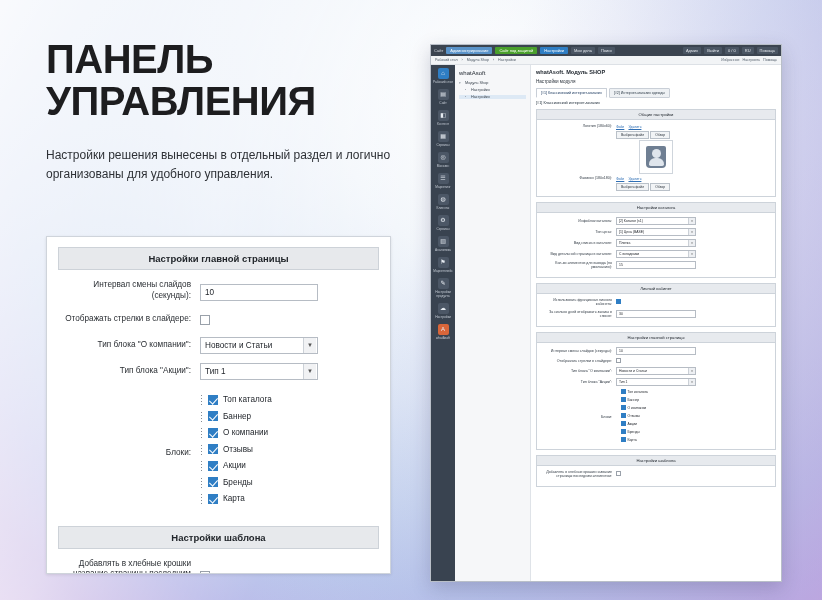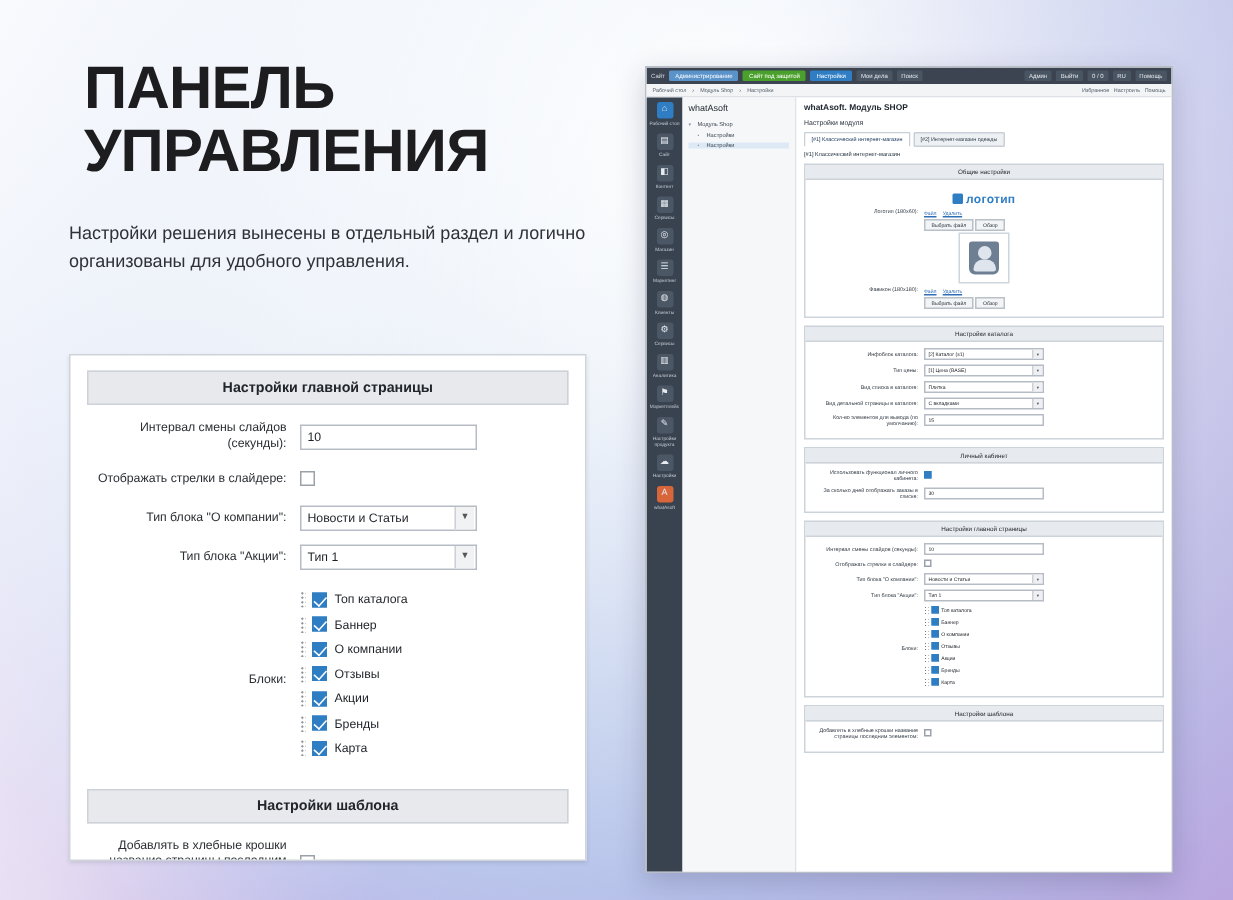--- a/index.html
+++ b/index.html
@@ -23,21 +23,21 @@
     background: linear-gradient(115deg, rgba(255,255,255,0.92) 0%, rgba(255,255,255,0.55) 28%, rgba(255,255,255,0.05) 48%, rgba(168,160,222,0.25) 70%, rgba(190,150,215,0.45) 100%);
   }
 
   
   .left {
     position:absolute; left:46px; top:38px; width:380px;
   }
   .headline {
     font-size: 40px; line-height: 1.05; font-weight: bold;
     color:#1d1d1f; letter-spacing:-0.5px;
-    margin:0 0 24px 10px;
+    margin:0 0 24px 0;
     white-space: pre-line;
   }
   .subtext {
     font-size: 12px; line-height:1.55; color:#2e3136; margin:0;
     max-width: 358px;
   }
 
   
   .panel {
     position:absolute; left:46px; top:236px; width:345px; height:338px;
@@ -423,23 +423,20 @@
 
       <div class="tabs">
         <div class="tab active">[#1] Классический интернет-магазин</div>
         <div class="tab">[#2] Интернет-магазин одежды</div>
       </div>
       <div style="font-size:3.8px;color:#22303d;margin:3px 0 4px;">[#1] Классический интернет-магазин</div>
 
       <div class="card">
         <div class="card-h">Общие настройки</div>
         <div class="card-b">
-          <div class="logo-box">
-            <span class="logo-txt"><span class="sq"></span><span>логотип</span></span>
-          </div>
           <div class="mrow">
             <div class="mlab">Логотип (180х60):</div>
             <div class="mctl">
               <span style="font-size:3.4px;color:#2f6fb5;text-decoration:underline;margin-right:3px">Файл</span>
               <span style="font-size:3.4px;color:#2f6fb5;text-decoration:underline">Удалить</span>
             </div>
           </div>
           <div class="mrow">
             <div class="mlab"></div>
             <div class="mctl">

